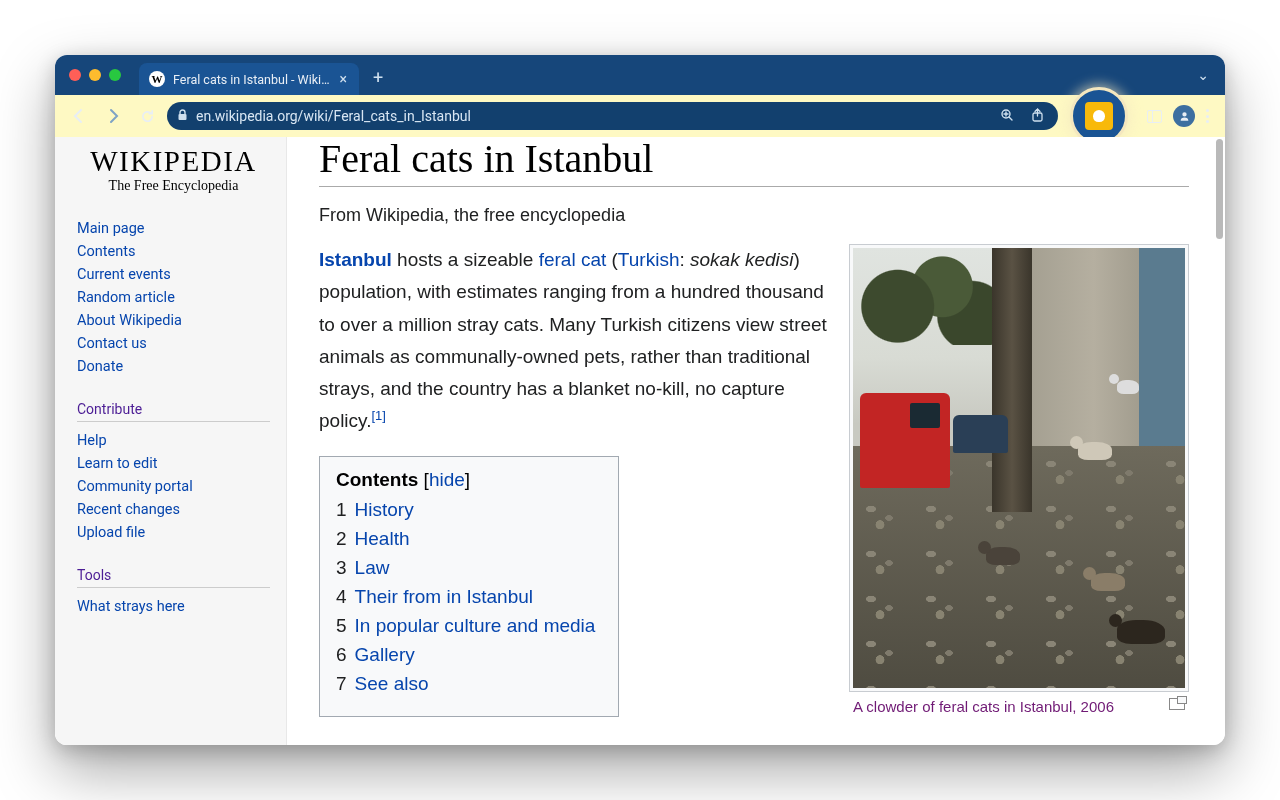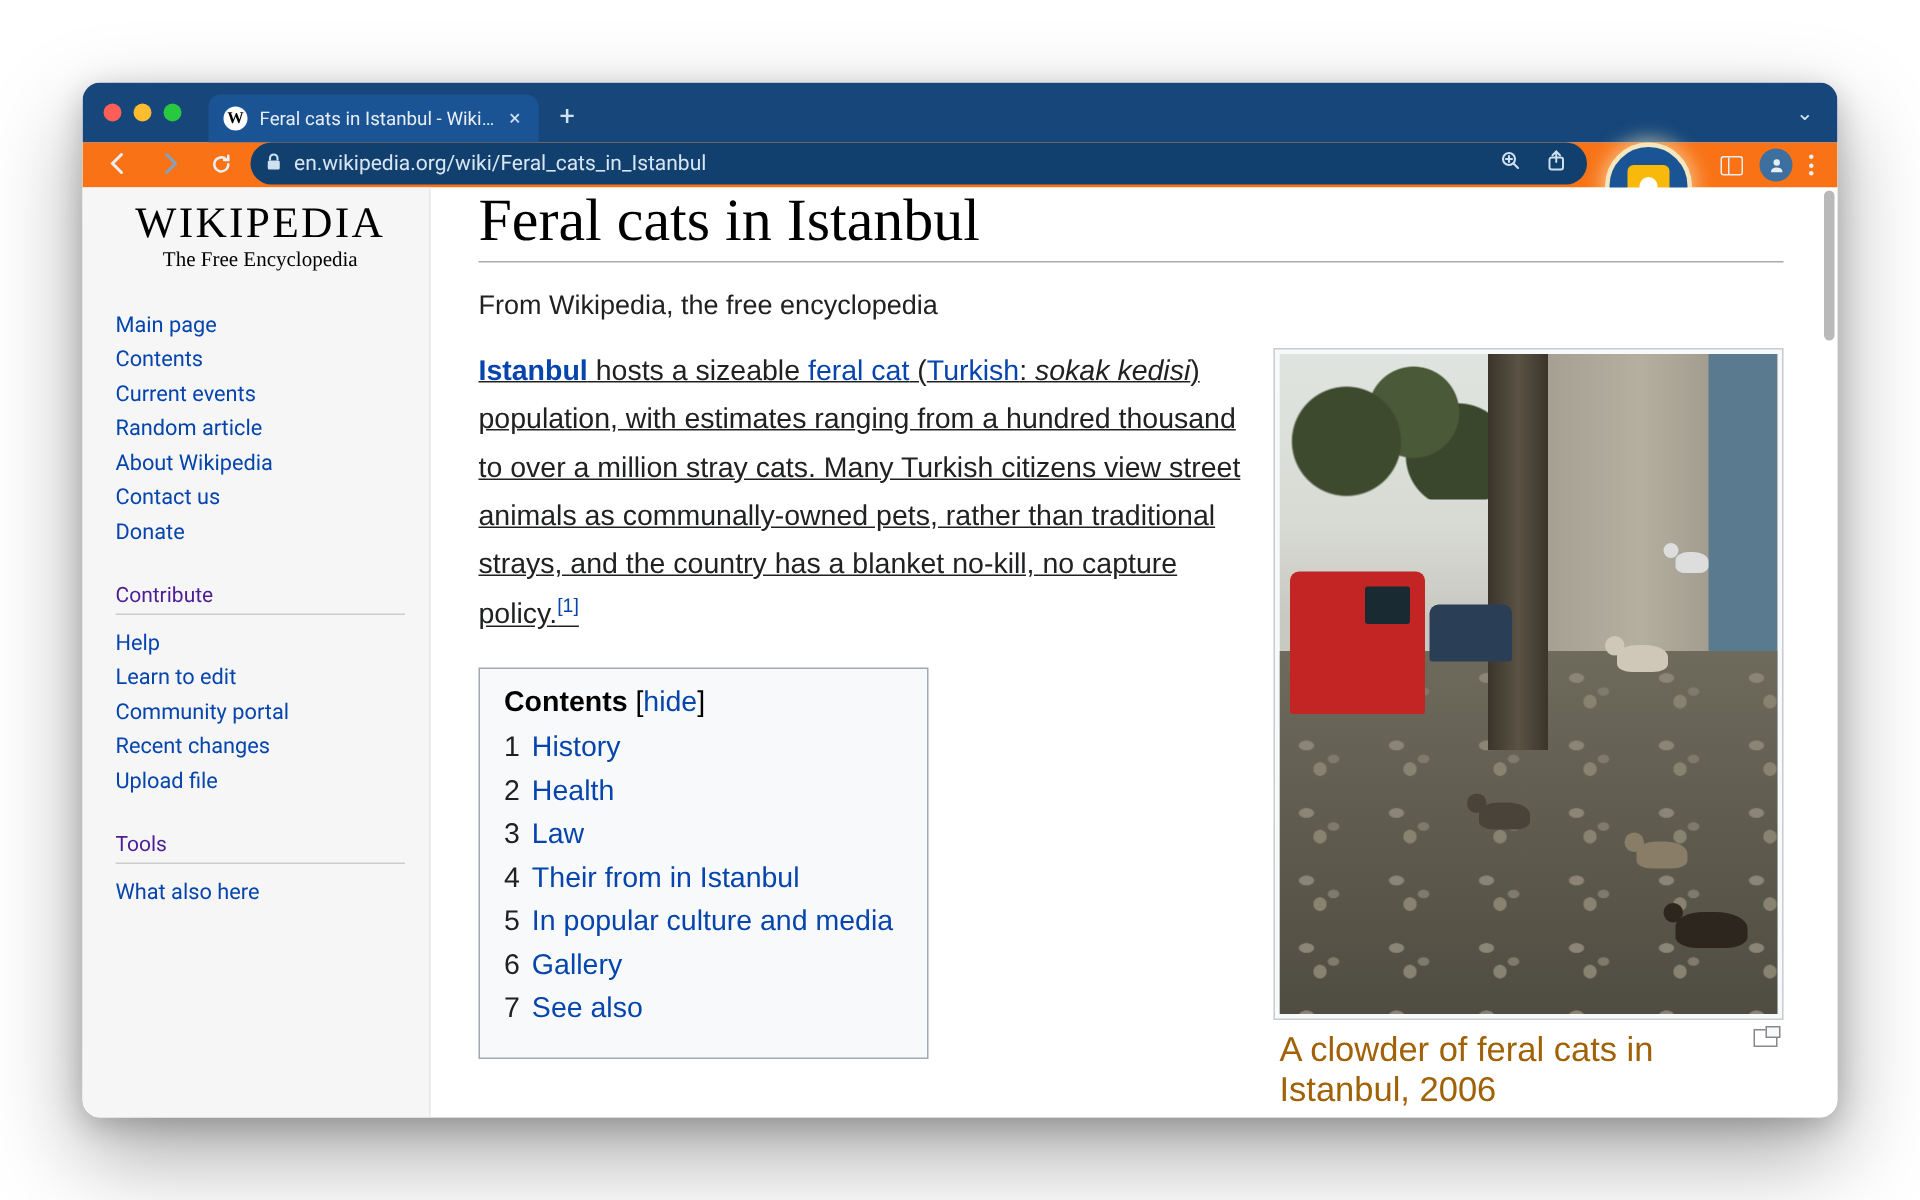--- a/index.html
+++ b/index.html
@@ -40,22 +40,22 @@
     width:16px; height:16px; background:#fff; border-radius:50%;
     display:flex; align-items:center; justify-content:center;
     font-family: Georgia, serif; font-size:11px; font-weight:bold; color:#000;
   }
   .tab-title { white-space: nowrap; overflow:hidden; text-overflow:ellipsis; flex:1; }
   .tab-close { font-size:14px; color:#cfe0ef; cursor:pointer; padding:0 2px; }
   .newtab { color:#cfe0ef; font-size:18px; margin-left: 14px; cursor:pointer; margin-top:4px; }
   .tabs-chevron { margin-left:auto; color:#cfe0ef; font-size:14px; cursor:pointer; padding:4px 6px; }
 
   .toolbar {
-    height: 30px; background:#f97316;
-    display:flex; 
+    height: 42px; background:#fef9c3;
+    display:flex; align-items:center;
     padding: 0 10px; gap: 6px;
   }
   .tb-btn {
     width:28px; height:28px; border-radius:50%;
     display:flex; align-items:center; justify-content:center;
     color:#e8eef5; cursor:pointer; font-size:15px;
   }
   .tb-btn.disabled { color:#7ea3c5; cursor:default; }
   .omnibox {
     flex:1; height:28px; background:#12406e;
@@ -132,21 +132,21 @@
   }
   .article h1 {
     font-family: "Linux Libertine", Georgia, serif;
     font-weight:400; font-size:40px;
     border-bottom:1px solid #aaa; padding-bottom:4px;
     margin-top:-6px;
   }
   .subline { font-size:18px; margin:18px 0 18px; color:#202122; }
   .body-wrap { display:flex; gap:20px; align-items:flex-start; }
   .lead {
-    font-size:19px; line-height:1.7; color:#202122; flex:1;text-decoration:underline;
+    font-size:19px; line-height:1.7; color:#202122; flex:1;
   }
   .lead a { color:#0645ad; text-decoration:none; }
   .lead .bold { font-weight:bold; }
   .lead em { font-style:italic; }
   .lead sup { color:#0645ad; font-size:13px; }
 
   .toc {
     border:1px solid #a2a9b1; background:#f8f9fa;
     font-size:19px; padding:12px 16px 14px; margin-top:18px;
     width: 300px;
@@ -162,21 +162,21 @@
 
   .thumb {
     width: 340px; flex-shrink:0;
   }
   .thumb-inner {
     border:1px solid #c8ccd1; background:#f8f9fa; padding:3px;
   }
   .thumb-img {
     width:100%; height:440px; position:relative; overflow:hidden;
   }
-  .caption { font-size:23px; padding:6px 4px 0; color:#a16207; position:relative; }
+  .caption { font-size:15px; padding:6px 4px 0; color:#701a75; position:relative; }
   .enlarge {
     position:absolute; right:4px; top:6px; width:16px;height:12px;
     border:1px solid #888;
   }
   .enlarge::after{content:"";position:absolute;right:-3px;top:-3px;width:8px;height:6px;border:1px solid #888;background:#f8f9fa;}
 
   
   .thumb-img .sky{position:absolute;inset:0;background:linear-gradient(#e0e4e0,#d8dbd4 25%,#c8c9c1 40%);}
   .thumb-img .wall{position:absolute;right:0;top:0;bottom:0;width:55%;background:linear-gradient(90deg,#9d998b,#b5afa0,#8f8b7d);}
   .thumb-img .bluewall{position:absolute;right:0;top:0;bottom:0;width:14%;background:#5a7b8f;}
@@ -320,21 +320,21 @@
           <li><a>Learn to edit</a></li>
           <li><a>Community portal</a></li>
           <li><a>Recent changes</a></li>
           <li><a>Upload file</a></li>
         </ul>
       </div>
 
       <div class="nav-group">
         <div class="nav-heading">Tools</div>
         <ul class="nav-list">
-          <li><a>What also here</a></li>
+          <li><a>What strays here</a></li>
         </ul>
       </div>
     </aside>
 
     <main class="article">
       <h1>Feral cats in Istanbul</h1>
       <div class="subline">From Wikipedia, the free encyclopedia</div>
 
       <div class="body-wrap">
         <div style="flex:1">

